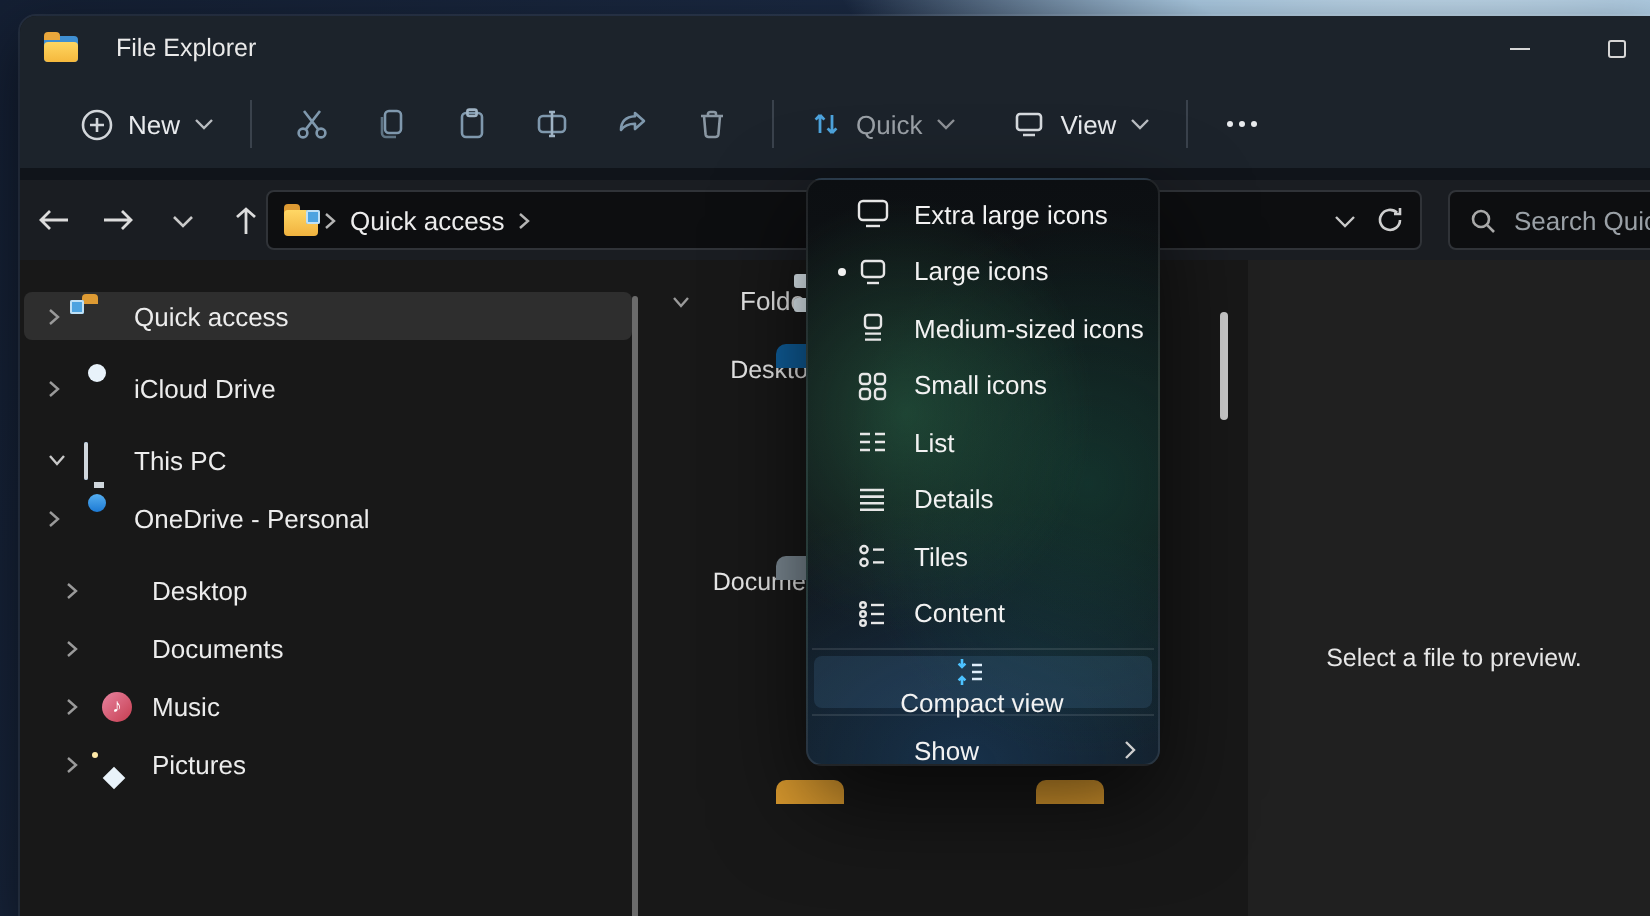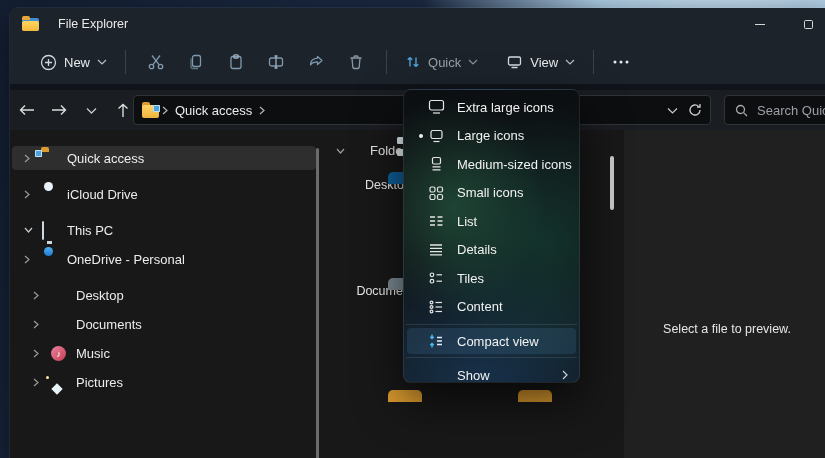--- a/index.html
+++ b/index.html
@@ -131,21 +131,21 @@
     border-radius:8px; border:1px solid rgba(255,255,255,.09);
     background:
       radial-gradient(130px 150px at 28% 40%, rgba(39,96,68,.60), rgba(39,96,68,0) 72%),
       radial-gradient(170px 190px at 80% 52%, rgba(22,82,66,.48), rgba(22,82,66,0) 72%),
       radial-gradient(220px 170px at 45% 100%, rgba(28,70,112,.55), rgba(28,70,112,0) 78%),
       linear-gradient(180deg,#0c0f12 0%,#101417 35%,#11171b 100%);
     box-shadow:0 18px 46px rgba(0,0,0,.65);
     padding-top:3px;
   }
   .menu-item{ display:flex; align-items:center; height:28.5px; padding:0 8px 0 7px; margin:0 3px; border-radius:4px; }
-  .menu-item.hl{ background:rgba(96,150,196,.16); height:26px; margin:2px 3px 1px 3px; }
+  .menu-item.hl{ background:rgba(96,150,196,.16); height:26px; margin:2px 3px 1px 3px;flex-direction:column; }
   .mi-bullet{ width:13px; flex:none; display:flex; align-items:center; justify-content:center; }
   .mi-bullet .dot{ width:4px; height:4px; border-radius:50%; background:#f0f0f0; }
   .mi-icon{ width:18px; height:16px; flex:none; margin-right:12px; display:flex; align-items:center; justify-content:center; }
   .mi-label{ font-size:13px; color:#f2f2f2; white-space:nowrap; }
   .mi-sub{ margin-left:auto; color:#cfcfcf; display:flex; align-items:center; }
   .menu-sep{ height:1px; background:rgba(255,255,255,.10); margin:3px 2px; }
 
   svg{ display:block; }
 </style>
 </head>

